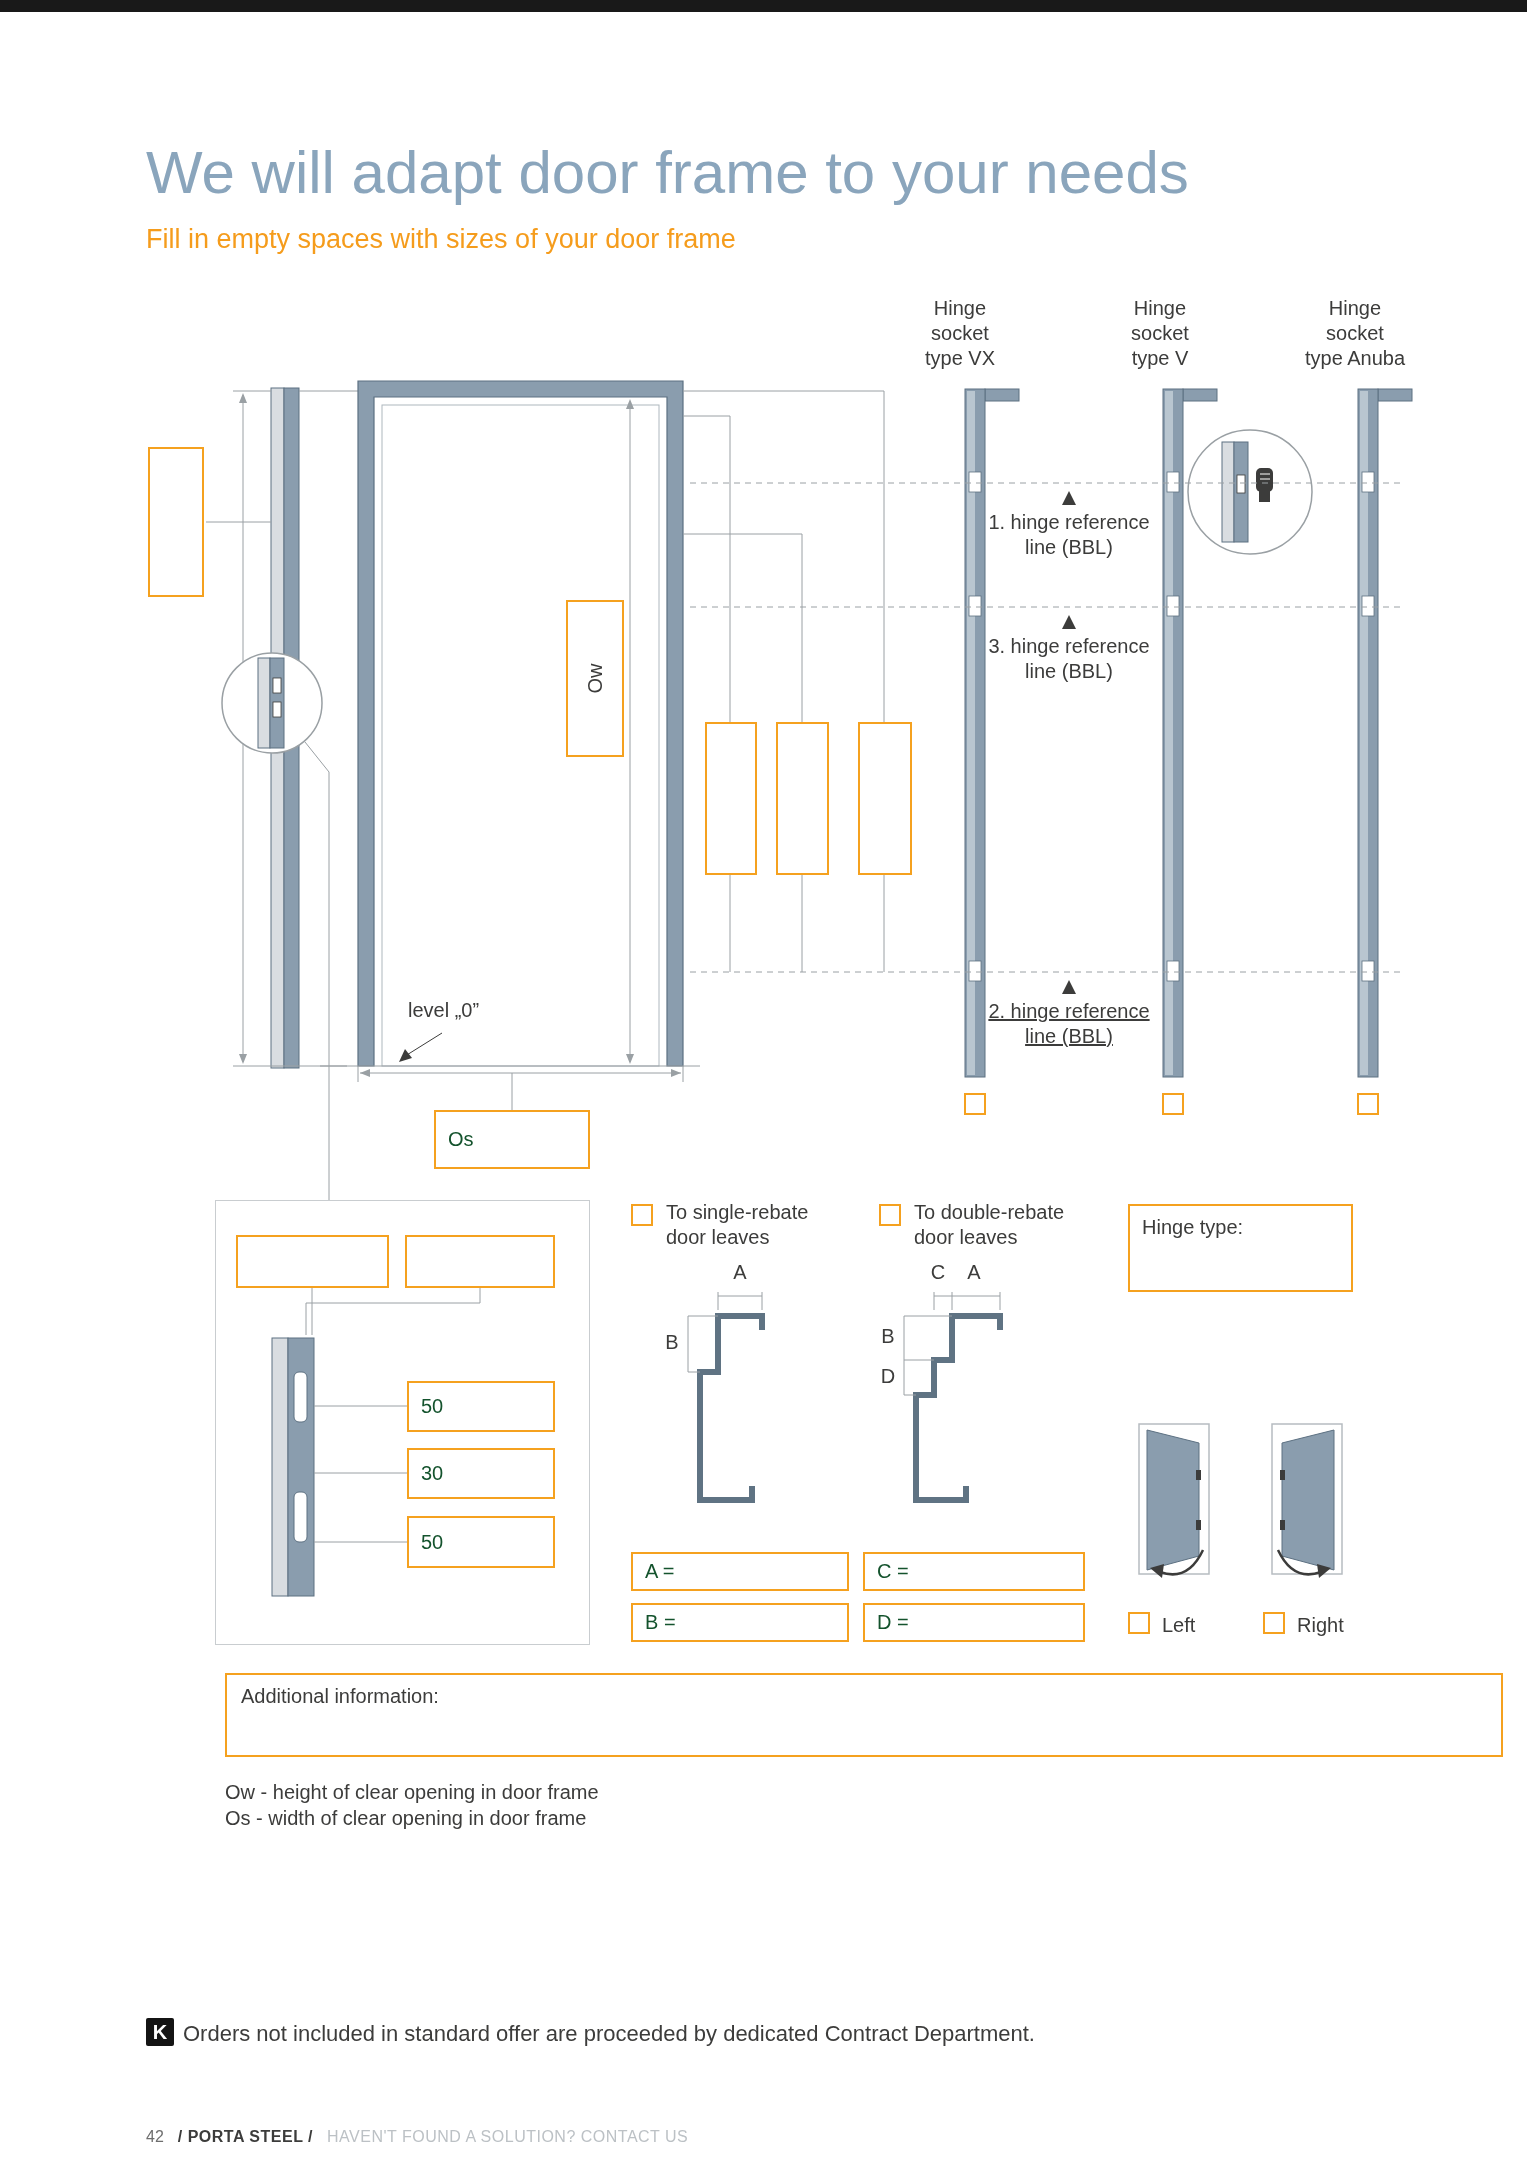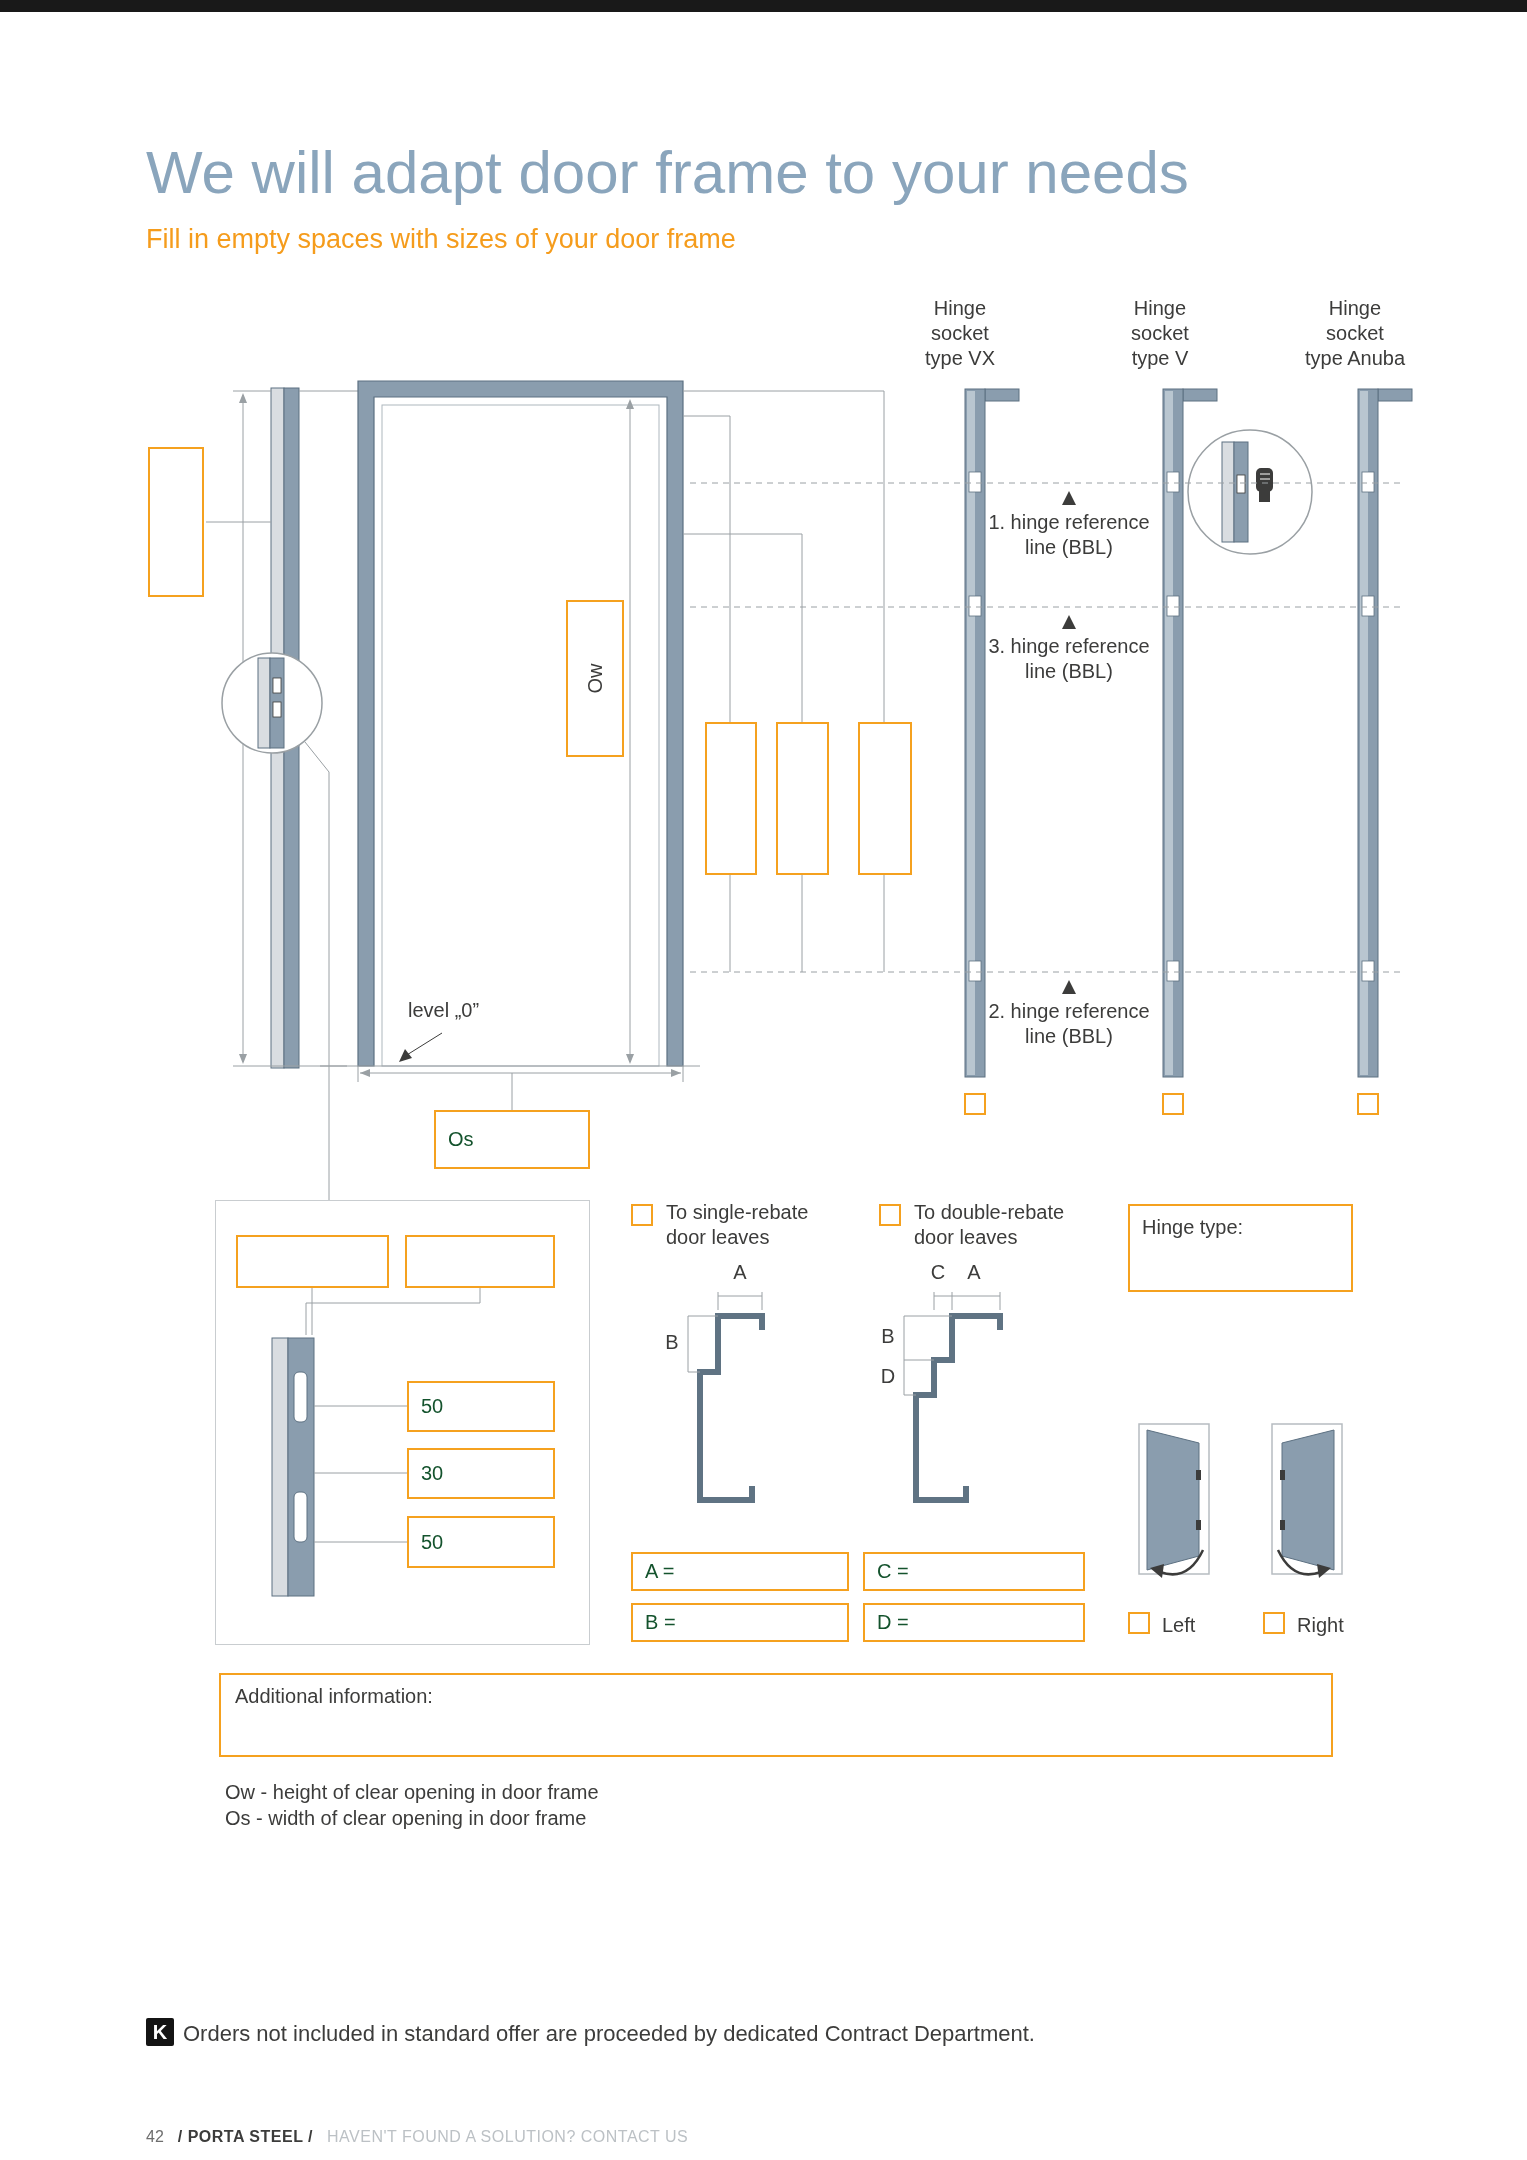--- a/index.html
+++ b/index.html
@@ -203,21 +203,21 @@
 socket
 type V</div>
   <div class="lbl pre ctr" style="left:1270px;top:296px;width:170px;">Hinge
 socket
 type Anuba</div>
 
   <div class="lbl pre ctr" style="left:954px;top:510px;width:230px;">1. hinge reference
 line (BBL)</div>
   <div class="lbl pre ctr" style="left:954px;top:634px;width:230px;">3. hinge reference
 line (BBL)</div>
-  <div class="lbl pre ctr" style="left:954px;top:999px;width:230px;">2. hinge reference
+  <div class="lbl pre ctr" style="left:954px;top:999px;width:230px;text-decoration:underline;">2. hinge reference
 line (BBL)</div>
 
   <div class="lbl" style="left:408px;top:998px;">level „0”</div>
 
   <div class="obox" style="left:148px;top:447px;width:56px;height:150px;"></div>
 
   <div class="obox flexctr" style="left:566px;top:600px;width:58px;height:157px;">
     <span style="transform:rotate(-90deg);font-size:20px;">Ow</span>
   </div>
 
@@ -277,21 +277,21 @@
   </div>
   <div class="obox" style="left:863px;top:1603px;width:222px;height:39px;">
     <span class="boxtext" style="line-height:35px;">D =</span>
   </div>
 
   <div class="obox chk" style="left:1128px;top:1612px;"></div>
   <div class="lbl" style="left:1162px;top:1613px;">Left</div>
   <div class="obox chk" style="left:1263px;top:1612px;"></div>
   <div class="lbl" style="left:1297px;top:1613px;">Right</div>
 
-  <div class="obox" style="left:219px;top:1673px;width:1114px;height:84px;">
+  <div class="obox" style="left:225px;top:1673px;width:1278px;height:84px;">
     <span style="display:block;padding:10px 0 0 14px;font-size:20px;">Additional information:</span>
   </div>
 
   <div class="lbl" style="left:225px;top:1780px;">Ow - height of clear opening in door frame</div>
   <div class="lbl" style="left:225px;top:1806px;">Os - width of clear opening in door frame</div>
 
   <div class="badge">K</div>
   <div class="note">Orders not included in standard offer are proceeded by dedicated Contract Department.</div>
 
   <div class="footer">

